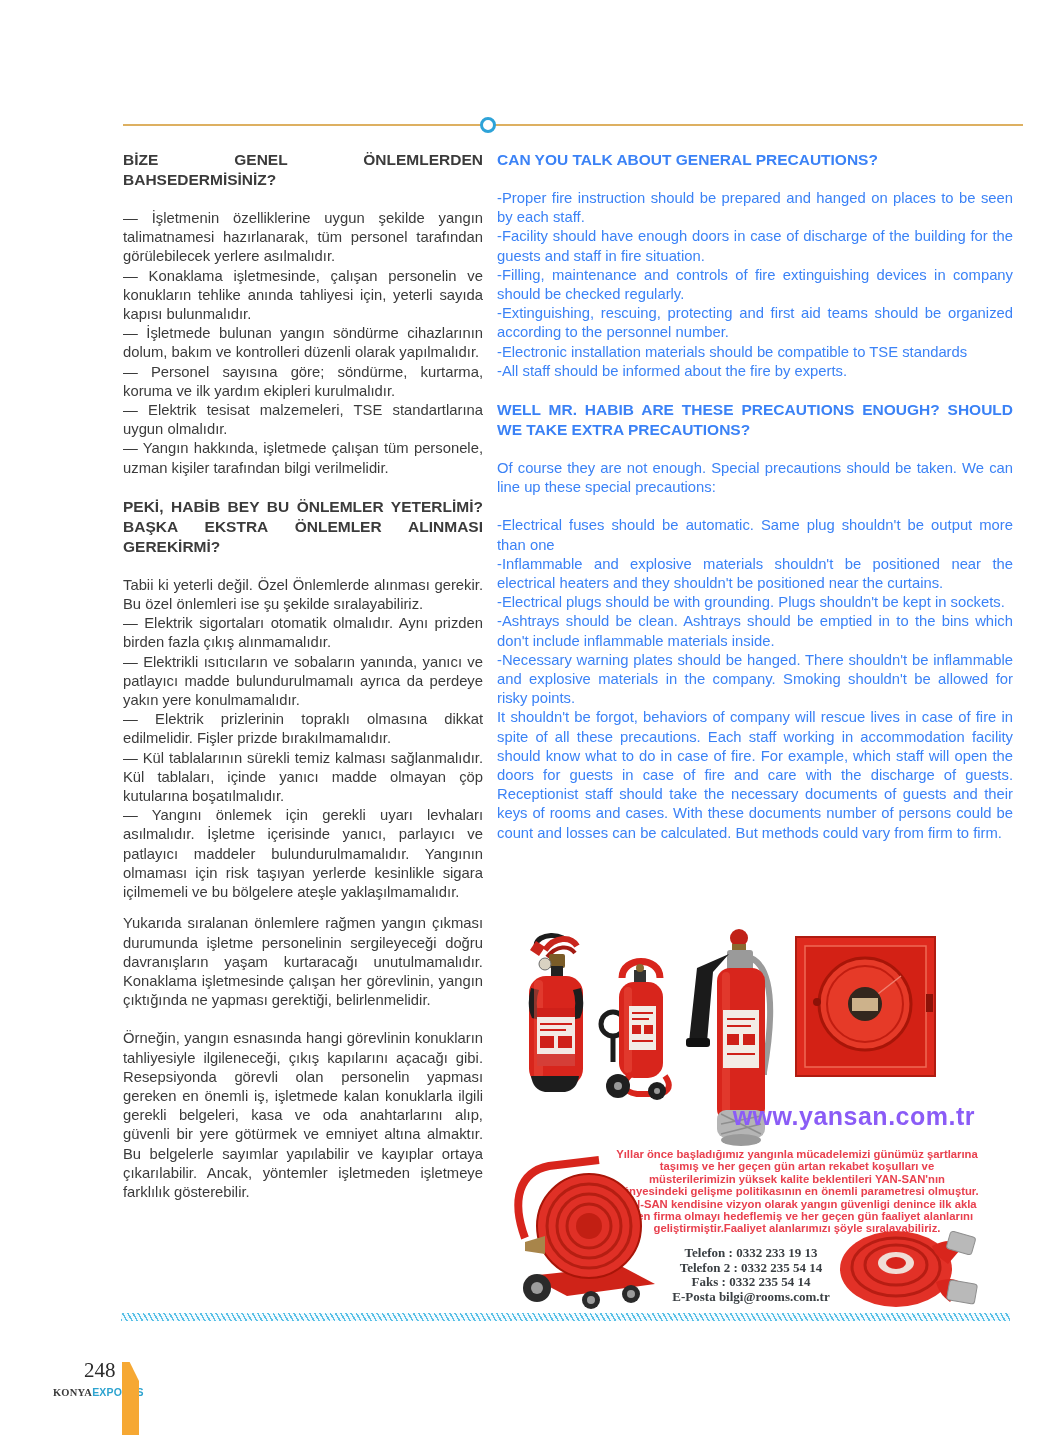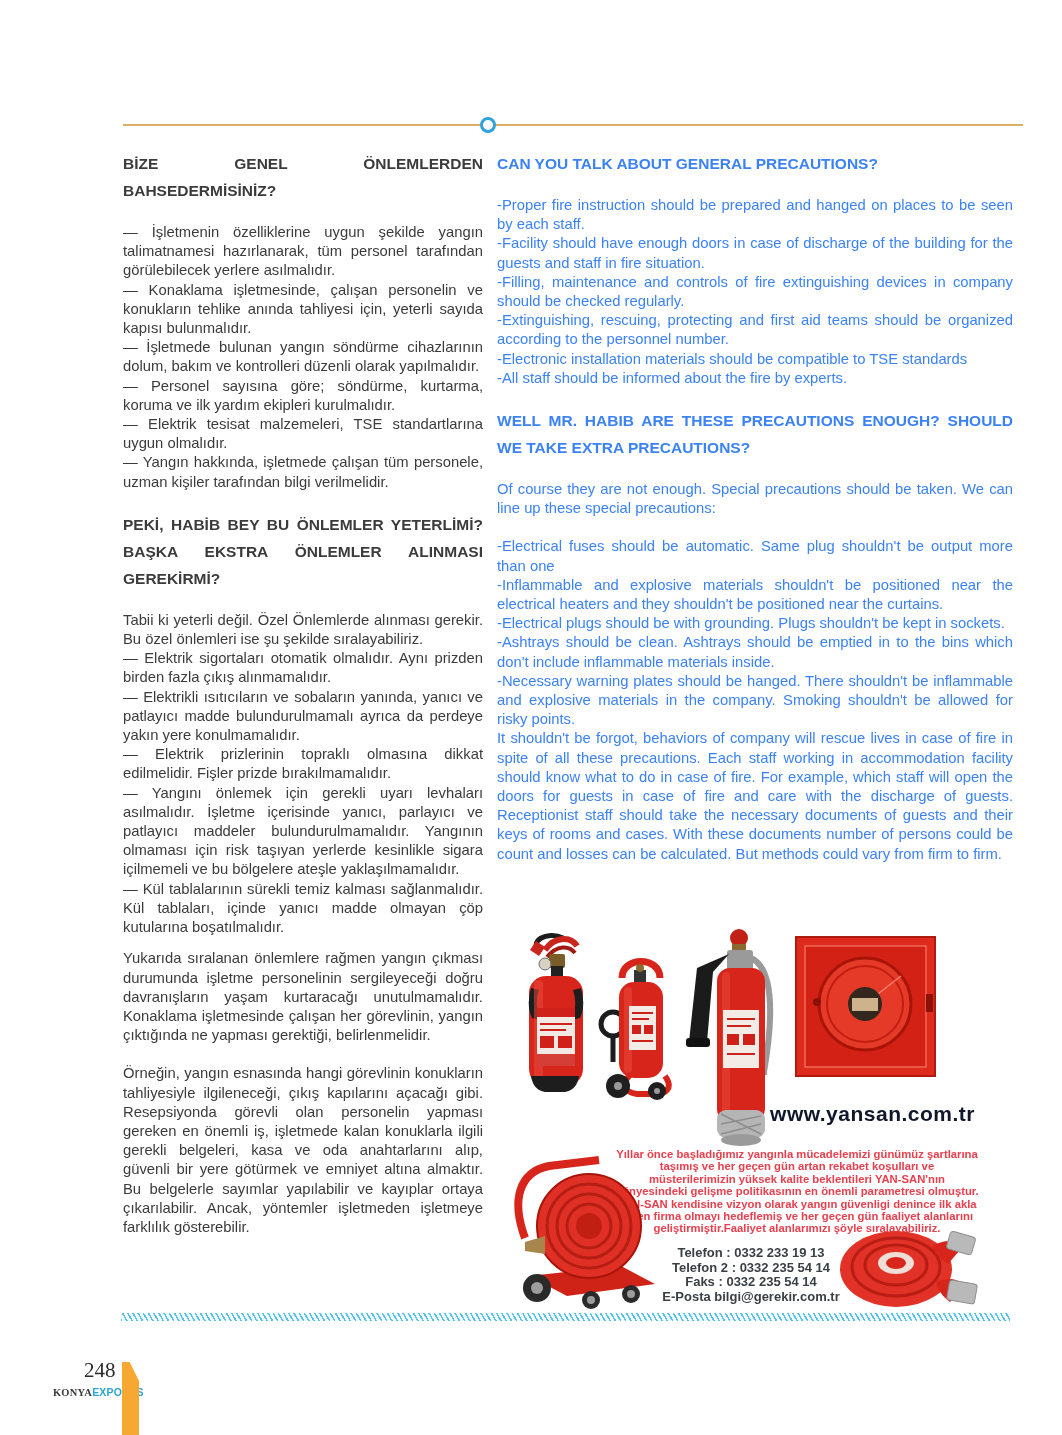--- a/index.html
+++ b/index.html
@@ -9,39 +9,39 @@
     font-family:"Liberation Sans",sans-serif;
   }
   
   .top-rule{position:absolute;left:123px;top:124px;width:900px;height:2px;background:#ddb061;}
   .rule-dot{position:absolute;left:480px;top:117px;width:10px;height:10px;border:3px solid #2ea3d8;border-radius:50%;background:#fff;}
 
   
   .columns{position:absolute;left:123px;top:150px;width:890px;display:flex;gap:14px;}
   .col-left{width:360px;color:#3b3b3b;font-size:14.8px;line-height:19.2px;text-align:justify;}
   .col-right{width:516px;color:#3b82f6;font-size:14.8px;line-height:19.2px;text-align:justify;}
-  .hd{font-weight:700;font-size:15.5px;line-height:27px;margin:19px 0;}
+  .hd{font-weight:700;font-size:15.5px;line-height:20px;margin:19px 0;}
   .hd.first{margin-top:0;}
   p.item,p.para{margin:0;}
   p.gap-after{margin:12px 0 19px 0;}
 
   
   .ad{position:absolute;left:497px;top:922px;width:516px;height:390px;background:#fff;}
   .ad .img{position:absolute;}
   .ext-portable{left:14px;top:8px;width:88px;height:168px;}
   .ext-wheeled{left:94px;top:28px;width:98px;height:152px;}
   .ext-co2{left:180px;top:2px;width:100px;height:226px;}
   .cabinet{left:298px;top:14px;width:141px;height:141px;}
   .hose-cart{left:6px;top:216px;width:160px;height:172px;}
   .coiled-hose{left:341px;top:302px;width:140px;height:86px;}
-  .website{position:absolute;right:38px;top:180px;font-size:21px;font-weight:700;color:#0f172a;letter-spacing:0.5px;}
+  .website{position:absolute;right:38px;top:180px;font-size:25px;font-weight:700;color:#8b5cf6;letter-spacing:0.5px;}
   .ad-body{position:absolute;left:118px;top:226px;width:364px;text-align:center;
            font-size:11.3px;font-weight:700;line-height:12.4px;color:#e8404e;}
   .ad-contact{position:absolute;left:150px;top:324px;width:208px;text-align:center;
-              font-size:13px;font-weight:700;line-height:14.6px;color:#3a3f43;}
+              font-size:13px;font-weight:700;line-height:14.6px;color:#3a3f43;font-family:Liberation Serif, serif;}
   .ad-contact div{white-space:nowrap;}
 
   
   .hatch{position:absolute;left:121px;top:1313px;width:889px;height:8px;
          background:repeating-linear-gradient(60deg,#59c0e6 0 1.5px,#f2fbff 1.5px 4.5px);}
 
   
   .page-num{position:absolute;left:84px;top:1358px;font-family:"Liberation Serif",serif;
             font-size:21px;color:#2b2b2b;}
   .brand{position:absolute;left:53px;top:1386px;font-size:10.5px;font-weight:700;letter-spacing:0.2px;}
@@ -66,22 +66,22 @@
       <p class="item">— Konaklama işletmesinde, çalışan personelin ve konukların tehlike anında tahliyesi için, yeterli sayıda kapısı bulunmalıdır.</p>
       <p class="item">— İşletmede bulunan yangın söndürme cihazlarının dolum, bakım ve kontrolleri düzenli olarak yapılmalıdır.</p>
       <p class="item">— Personel sayısına göre; söndürme, kurtarma, koruma ve ilk yardım ekipleri kurulmalıdır.</p>
       <p class="item">— Elektrik tesisat malzemeleri, TSE standartlarına uygun olmalıdır.</p>
       <p class="item">— Yangın hakkında, işletmede çalışan tüm personele, uzman kişiler tarafından bilgi verilmelidir.</p>
       <p class="hd">PEKİ, HABİB BEY BU ÖNLEMLER YETERLİMİ? BAŞKA EKSTRA ÖNLEMLER ALINMASI GEREKİRMİ?</p>
       <p class="para">Tabii ki yeterli değil. Özel Önlemlerde alınması gerekir. Bu özel önlemleri ise şu şekilde sıralayabiliriz.</p>
       <p class="item">— Elektrik sigortaları otomatik olmalıdır. Aynı prizden birden fazla çıkış alınmamalıdır.</p>
       <p class="item">— Elektrikli ısıtıcıların ve sobaların yanında, yanıcı ve patlayıcı madde bulundurulmamalı ayrıca da perdeye yakın yere konulmamalıdır.</p>
       <p class="item">— Elektrik prizlerinin topraklı olmasına dikkat edilmelidir. Fişler prizde bırakılmamalıdır.</p>
+      <p class="item">— Kül tablalarının sürekli temiz kalması sağlanmalıdır. Kül tablaları, içinde yanıcı madde olmayan çöp kutularına boşatılmalıdır.</p>
       <p class="item">— Yangını önlemek için gerekli uyarı levhaları asılmalıdır. İşletme içerisinde yanıcı, parlayıcı ve patlayıcı maddeler bulundurulmamalıdır. Yangının olmaması için risk taşıyan yerlerde kesinlikle sigara içilmemeli ve bu bölgelere ateşle yaklaşılmamalıdır.</p>
-      <p class="item">— Kül tablalarının sürekli temiz kalması sağlanmalıdır. Kül tablaları, içinde yanıcı madde olmayan çöp kutularına boşatılmalıdır.</p>
       <p class="para gap-after">Yukarıda sıralanan önlemlere rağmen yangın çıkması durumunda işletme personelinin sergileyeceği doğru davranışların yaşam kurtaracağı unutulmamalıdır. Konaklama işletmesinde çalışan her görevlinin, yangın çıktığında ne yapması gerektiği, belirlenmelidir.</p>
       <p class="para">Örneğin, yangın esnasında hangi görevlinin konukların tahliyesiyle ilgileneceği, çıkış kapılarını açacağı gibi. Resepsiyonda görevli olan personelin yapması gereken en önemli iş, işletmede kalan konuklarla ilgili gerekli belgeleri, kasa ve oda anahtarlarını alıp, güvenli bir yere götürmek ve emniyet altına almaktır. Bu belgelerle sayımlar yapılabilir ve kayıplar ortaya çıkarılabilir. Ancak, yöntemler işletmeden işletmeye farklılık gösterebilir.</p>
     </div>
 
     <div class="col-right">
       <p class="hd first">CAN YOU TALK ABOUT GENERAL PRECAUTIONS?</p>
       <p class="item">-Proper fire instruction should be prepared and hanged on places to be seen by each staff.</p>
       <p class="item">-Facility should have enough doors in case of discharge of the building for the guests and staff in fire situation.</p>
       <p class="item">-Filling, maintenance and controls of fire extinguishing devices in company should be checked regularly.</p>
       <p class="item">-Extinguishing, rescuing, protecting and first aid teams should be organized according to the personnel number.</p>
@@ -179,21 +179,21 @@
     </svg>
 
     <div class="website">www.yansan.com.tr</div>
 
     <div class="ad-body">Yıllar önce başladığımız yangınla mücadelemizi günümüz şartlarına taşımış ve her geçen gün artan rekabet koşulları ve müsterilerimizin yüksek kalite beklentileri YAN-SAN'nın bünyesindeki gelişme politikasının en önemli parametresi olmuştur. YAN-SAN kendisine vizyon olarak yangın güvenligi denince ilk akla gelen firma olmayı hedeflemiş ve her geçen gün faaliyet alanlarını geliştirmiştir.Faaliyet alanlarımızı şöyle sıralayabiliriz.</div>
 
     <div class="ad-contact">
       <div>Telefon : 0332 233 19 13</div>
       <div>Telefon 2 : 0332 235 54 14</div>
       <div>Faks : 0332 235 54 14</div>
-      <div>E-Posta bilgi@gerekir.com.tr</div>
+      <div>E-Posta bilgi@rooms.com.tr</div>
     </div>
 
     <svg class="img hose-cart" viewBox="0 0 160 172">
       <path d="M22 100 C 8 62, 16 34, 46 28 L 96 22" stroke="#d8251c" stroke-width="8" fill="none"></path>
       <path d="M26 138 L 118 128 L 152 146 L 64 158 Z" fill="#cf2318"></path>
       <circle cx="86" cy="88" r="52" fill="#e03026" stroke="#a81508" stroke-width="2"></circle>
       <circle cx="86" cy="88" r="42" fill="none" stroke="#b51e12" stroke-width="3"></circle>
       <circle cx="86" cy="88" r="32" fill="none" stroke="#b51e12" stroke-width="3"></circle>
       <circle cx="86" cy="88" r="22" fill="none" stroke="#b51e12" stroke-width="3"></circle>
       <circle cx="86" cy="88" r="13" fill="#c21f13"></circle>

